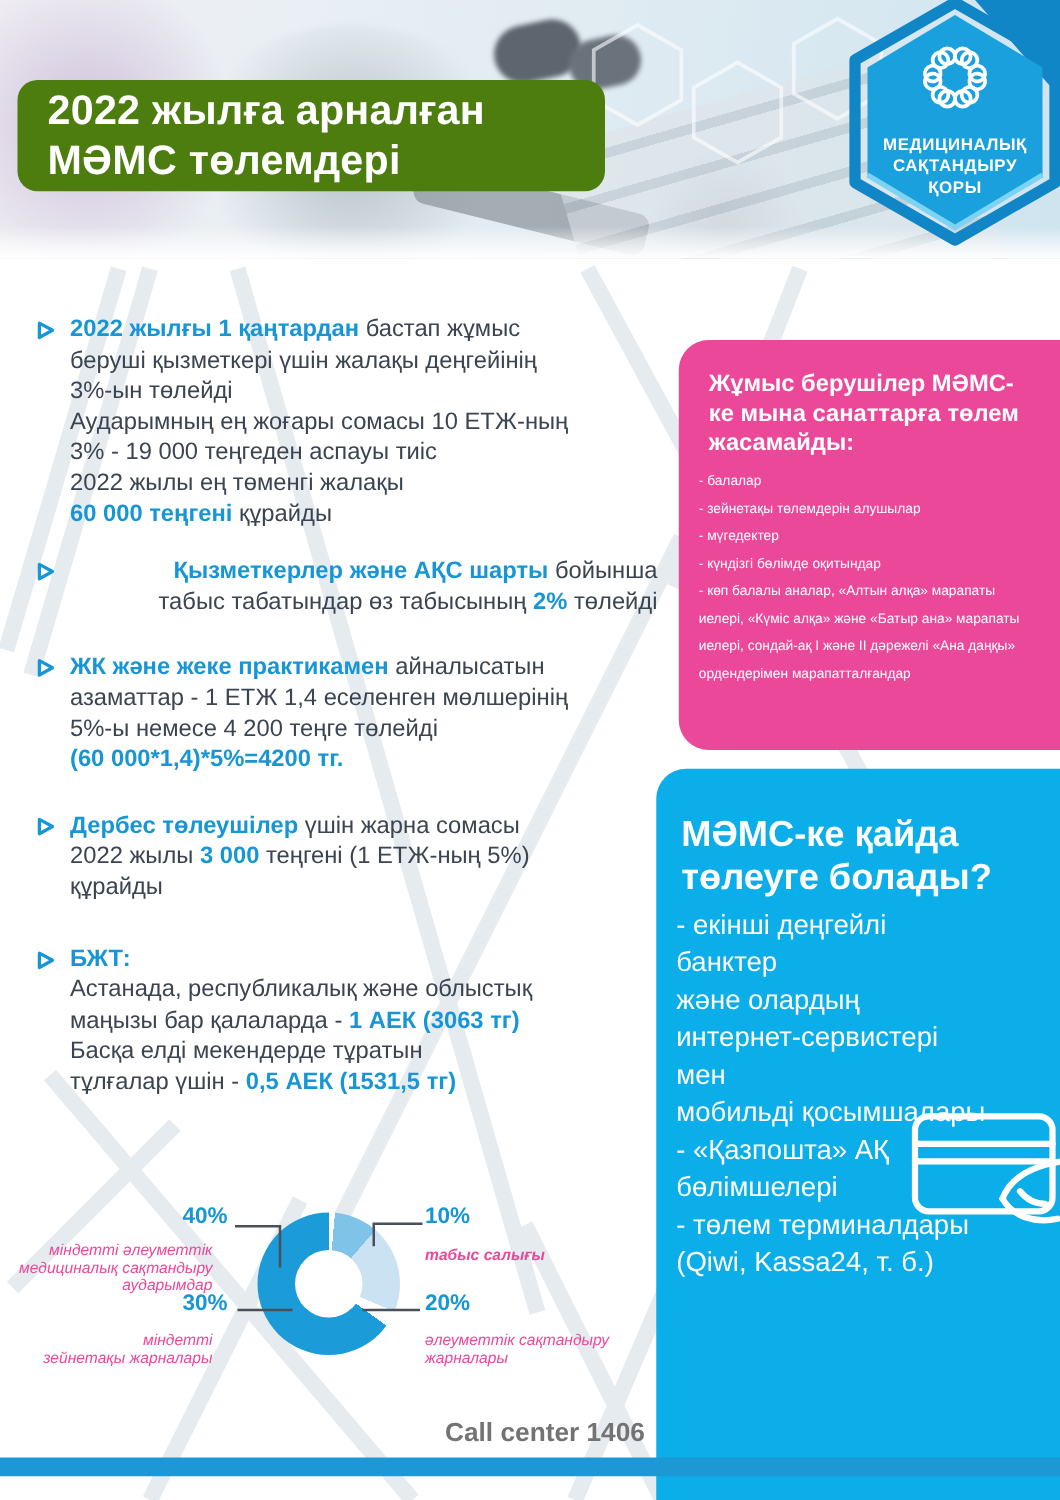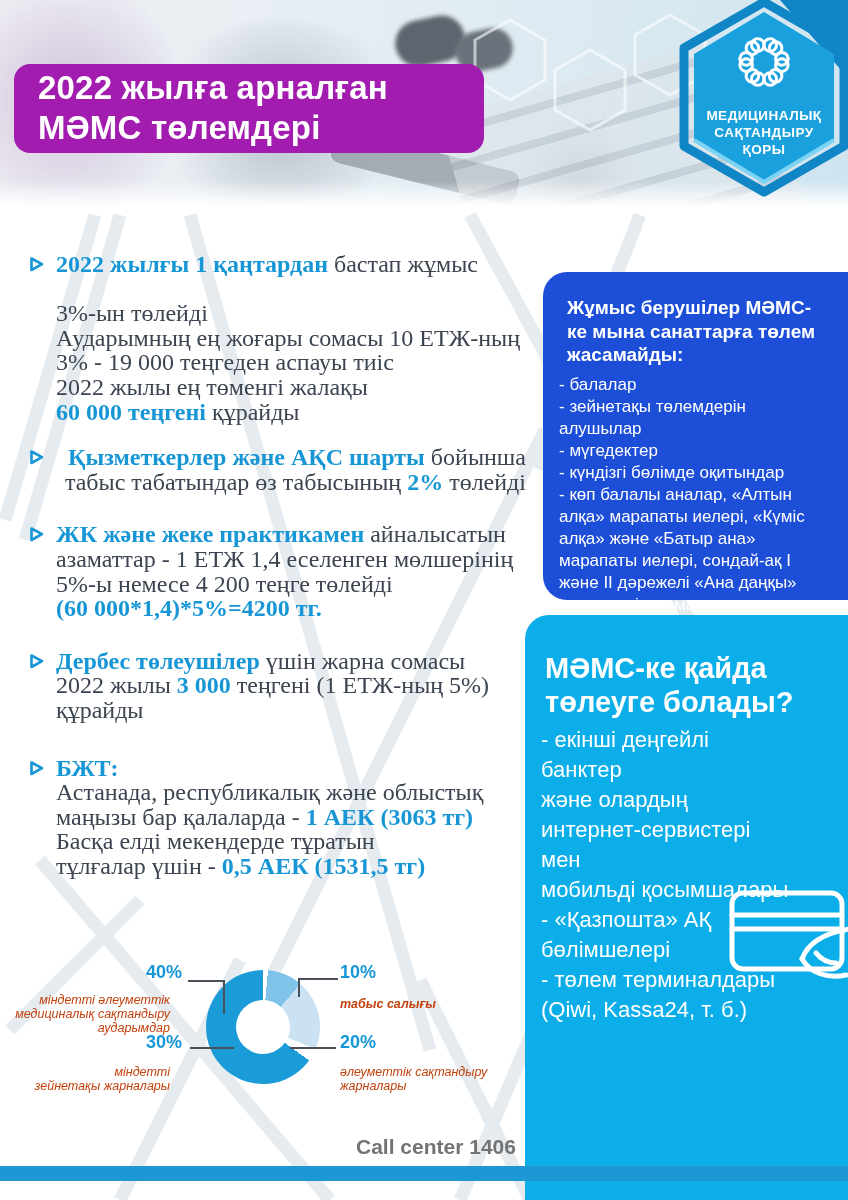--- a/index.html
+++ b/index.html
@@ -13,37 +13,37 @@
   
   .hdr { position:absolute; left:0; top:0; width:848px; height:207px; overflow:hidden; z-index:1;
          background:linear-gradient(100deg,#efedf3 0%,#e9eff4 28%,#e0ebf2 55%,#d7e8f1 78%,#cfe4ef 100%); }
   .hdr .blob { position:absolute; border-radius:50%; filter:blur(2px); }
   .hdr-fade { position:absolute; left:0; bottom:0; width:100%; height:26px;
               background:linear-gradient(180deg,rgba(255,255,255,0),#ffffff); }
   .scope-arm { position:absolute; background:#8f979f; opacity:.75; border-radius:10px; }
   .keyb { position:absolute; width:330px; height:190px; right:60px; top:70px; transform:rotate(-16deg); opacity:.55;
           background:repeating-linear-gradient(0deg,#b9c1c9 0 8px,#dfe4e9 8px 34px),
                      repeating-linear-gradient(90deg,rgba(170,178,187,.9) 0 3px,rgba(223,228,233,.0) 3px 40px); border-radius:8px;}
-  .banner { position:absolute; left:14px; top:64px; width:470px; height:89px; background:#a21caf;
+  .banner { position:absolute; left:14px; top:64px; width:470px; height:89px; background:#4d7c0f;
             border-radius:16px; color:#fff; padding:4px 0 0 24px; z-index:3; }
   .banner-line { font-size:33px; font-weight:bold; line-height:40px; letter-spacing:.2px; }
   .badge { position:absolute; right:0; top:0; z-index:4; }
 
   
   .leftcol { position:absolute; left:56px; top:252px; width:470px; z-index:2; }
-  .bullet { position:relative; font-size:24px; line-height:24.6px; color:#3b4450;font-family:Liberation Serif, serif; }
+  .bullet { position:relative; font-size:19px; line-height:24.6px; color:#3b4450; }
   .bullet .mk { position:absolute; left:-27px; top:4px; }
   .acc { color:#1796d6; font-weight:bold; }
   .b1 { margin-bottom:21px; } .b2 { margin-bottom:28px;text-align:right; } .b3 { margin-bottom:28px; } .b4 { margin-bottom:33px; }
 
   
-  .box1 { position:absolute; left:543px; top:272px; width:305px; height:328px; background:#1d4ed8;
+  .box1 { position:absolute; left:543px; top:272px; width:305px; height:328px; background:#ec4899;
           border-radius:24px 0 0 24px; padding:24px 18px 16px 16px; color:#fff; z-index:2; }
   .box1-title { font-size:19px; font-weight:bold; line-height:23.5px; margin-left:8px; margin-bottom:7px; }
-  .box1-items { font-size:17px; line-height:22px; }
+  .box1-items { font-size:11px; line-height:22px; }
 
   .box2 { position:absolute; left:525px; top:615px; width:323px; height:585px; background:#0baee9;
           border-radius:24px 0 0 0; color:#fff; z-index:2; }
   .box2-title { font-size:29px; font-weight:bold; line-height:34px; margin:36px 0 6px 20px; }
   .box2-body { font-size:22px; line-height:30px; margin-left:16px; width:250px; }
   .card-ic { position:absolute; left:203px; top:272px; }
   .alert { position:absolute; left:12px; top:381px; width:300px; display:flex; }
   .excl { width:14px; margin:8px 12px 0 0; flex:none; }
   .excl .bar { width:13px; height:45px; background:#fff; border-radius:6px; }
   .excl .dot { width:13px; height:13px; background:#fff; border-radius:50%; margin-top:5px; }
@@ -51,21 +51,21 @@
   .alert-lines { font-size:22px; line-height:30px; }
 
   
   .chart { position:absolute; left:0; top:950px; width:520px; height:190px; z-index:2; }
   .donut { position:absolute; left:206px; top:20px; width:114px; height:114px; border-radius:50%; }
   .donut::after { content:""; position:absolute; left:30px; top:30px; width:54px; height:54px;
                   background:#fff; border-radius:50%; }
   .pct { position:absolute; font-size:18px; font-weight:bold; color:#1796d6; }
   .pr { width:122px; text-align:right; left:60px; }
   .pl { left:340px;text-align:right; }
-  .desc { position:absolute; font-size:12.5px; line-height:13.8px; font-style:italic; color:#c2410c; }
+  .desc { position:absolute; font-size:12.5px; line-height:13.8px; font-style:italic; color:#ec4899; }
   .dr { width:170px; text-align:right; left:0; }
   .dl { left:340px; }
   .leaders { position:absolute; left:0; top:0; }
 
   .callcenter { position:absolute; left:356px; top:1135px; font-size:21px; font-weight:bold; color:#737373; z-index:4; }
   .bottom-bar { position:absolute; left:0; top:1166px; width:848px; height:15px; background:#1e98d5; z-index:5; }
 </style>
 </head>
 <body>
 
@@ -146,21 +146,21 @@
       <text x="88" y="137">САҚТАНДЫРУ</text>
       <text x="88" y="154">ҚОРЫ</text>
     </g>
   </svg>
 
   <div class="leftcol">
     <div class="bullet b1">
       <svg class="mk" width="16" height="17">
           <path d="M2.5 2.5 L13 8.2 L2.5 14 Z" fill="none" stroke="#1796d6" stroke-width="2.6" stroke-linejoin="round"></path>
         </svg>
-      <span><span class="acc">2022 жылғы 1 қаңтардан</span><span> бастап жұмыс</span><br><br><span>3%-ын төлейді</span><br><span>Аударымның ең жоғары сомасы 10 ЕТЖ-ның</span><br><span>3% - 19 000 теңгеден аспауы тиіс</span><br><span>2022 жылы ең төменгі жалақы</span><br><span class="acc">60 000 теңгені</span><span> құрайды</span></span>
+      <span><span class="acc">2022 жылғы 1 қаңтардан</span><span> бастап жұмыс</span><br><span>беруші қызметкері үшін жалақы деңгейінің</span><br><span>3%-ын төлейді</span><br><span>Аударымның ең жоғары сомасы 10 ЕТЖ-ның</span><br><span>3% - 19 000 теңгеден аспауы тиіс</span><br><span>2022 жылы ең төменгі жалақы</span><br><span class="acc">60 000 теңгені</span><span> құрайды</span></span>
     </div>
     <div class="bullet b2">
       <svg class="mk" width="16" height="17">
           <path d="M2.5 2.5 L13 8.2 L2.5 14 Z" fill="none" stroke="#1796d6" stroke-width="2.6" stroke-linejoin="round"></path>
         </svg>
       <span><span class="acc">Қызметкерлер және АҚС шарты</span><span> бойынша</span><br><span>табыс табатындар өз табысының </span><span class="acc">2%</span><span> төлейді</span></span>
     </div>
     <div class="bullet b3">
       <svg class="mk" width="16" height="17">
           <path d="M2.5 2.5 L13 8.2 L2.5 14 Z" fill="none" stroke="#1796d6" stroke-width="2.6" stroke-linejoin="round"></path>

